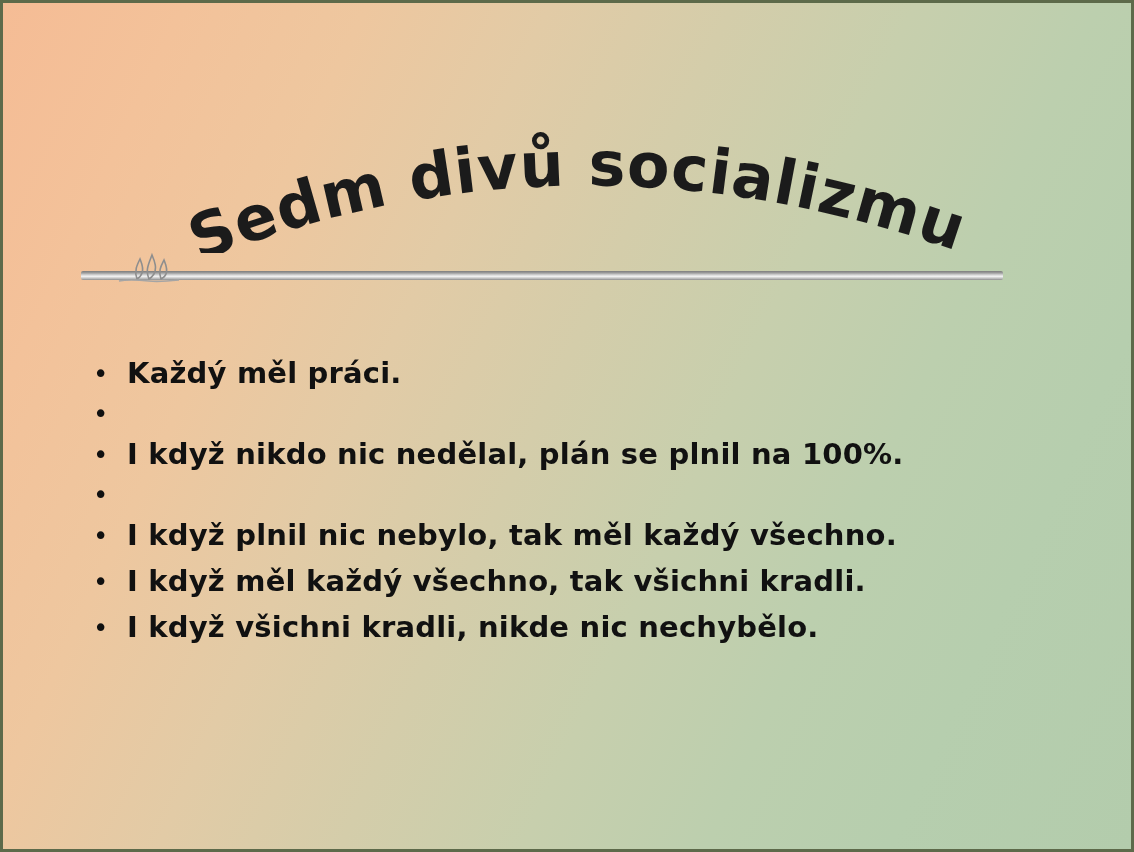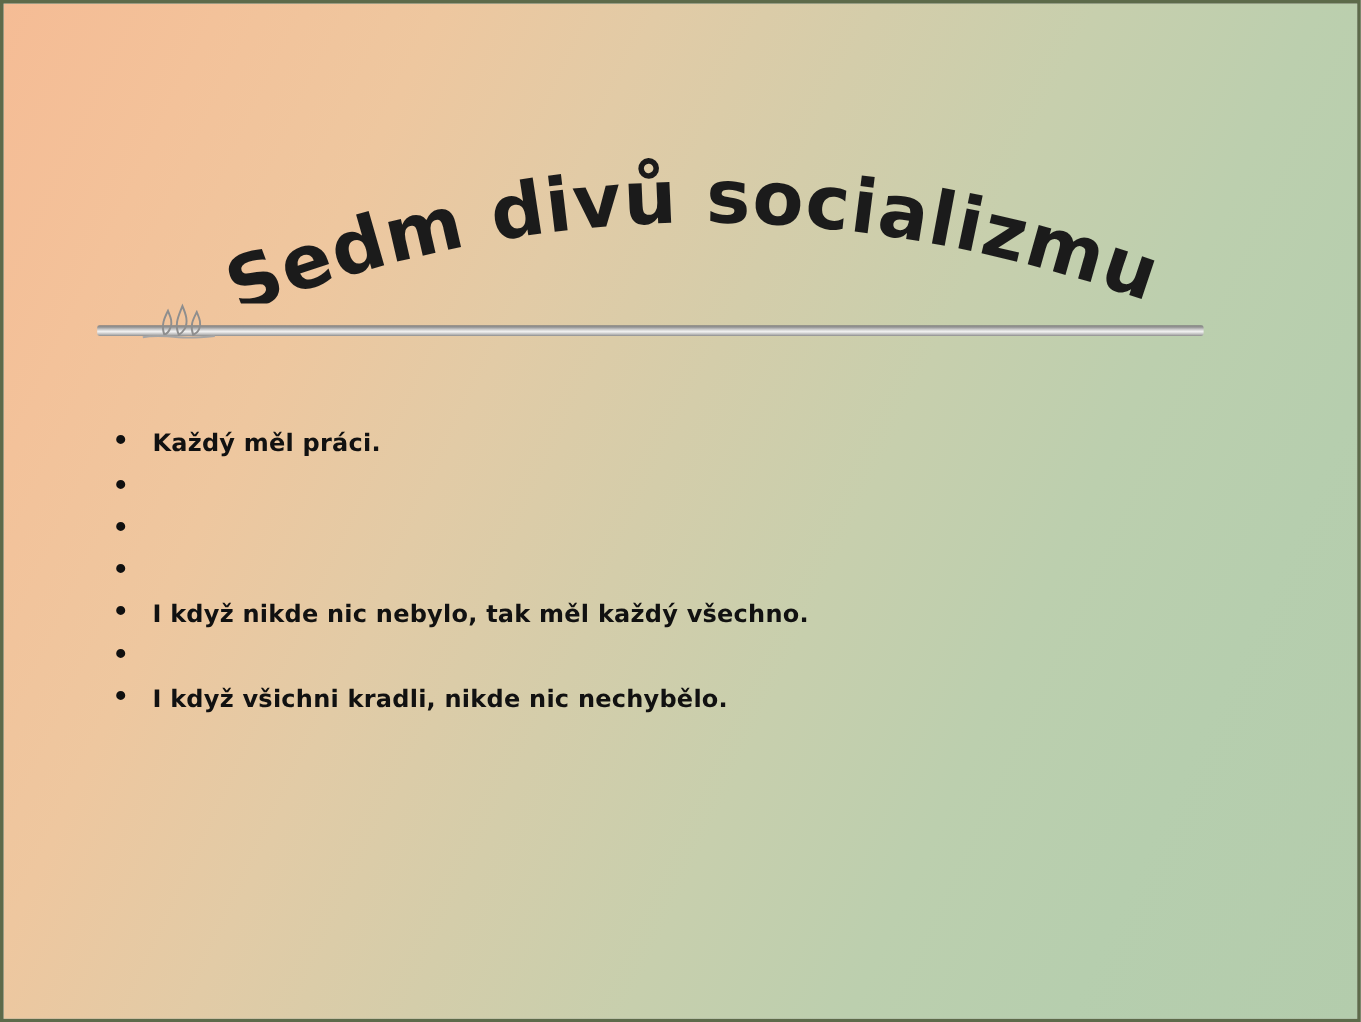--- a/index.html
+++ b/index.html
@@ -98,21 +98,21 @@
     font-size: 26px;
     line-height: 1;
     color: #101010;
     text-align: left;
     padding-left: 6px;
     box-sizing: border-box;
   }
   .bullet-text {
     font-family: "DejaVu Sans", sans-serif;
     font-weight: bold;
-    font-size: 20px;
+    font-size: 29px;
     line-height: 1.28;
     color: #111111;
     letter-spacing: 0.2px;
     white-space: nowrap;
   }
 </style>
 </head>
 <body>
 
 <div class="slide">
@@ -143,30 +143,32 @@
   <div class="bullets">
     <div class="bullet-row">
       <span class="bullet-dot">•</span>
       <span class="bullet-text">Každý měl práci.</span>
     </div>
     <div class="bullet-row">
       <span class="bullet-dot">•</span>
     </div>
     <div class="bullet-row">
       <span class="bullet-dot">•</span>
+      <span class="bullet-text">I když nikdo nic nedělal, plán se plnil na 100%.</span>
     </div>
     <div class="bullet-row">
       <span class="bullet-dot">•</span>
     </div>
     <div class="bullet-row">
       <span class="bullet-dot">•</span>
-      <span class="bullet-text">I když nikde nic nebylo, tak měl každý všechno.</span>
+      <span class="bullet-text">I když plnil nic nebylo, tak měl každý všechno.</span>
     </div>
     <div class="bullet-row">
       <span class="bullet-dot">•</span>
+      <span class="bullet-text">I když měl každý všechno, tak všichni kradli.</span>
     </div>
     <div class="bullet-row">
       <span class="bullet-dot">•</span>
       <span class="bullet-text">I když všichni kradli, nikde nic nechybělo.</span>
     </div>
   </div>
 
 </div>
 
 </body></html>

